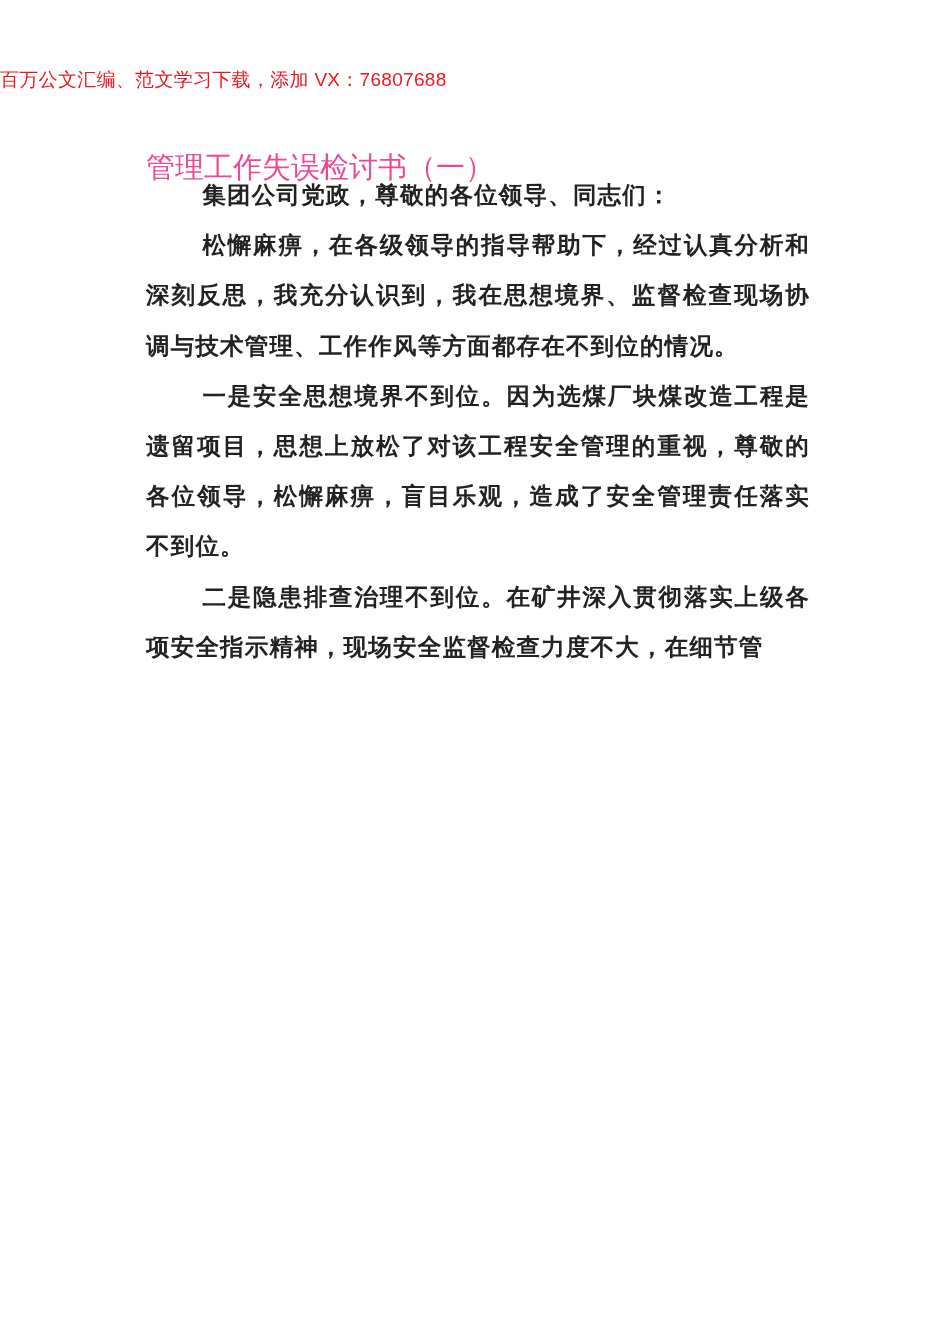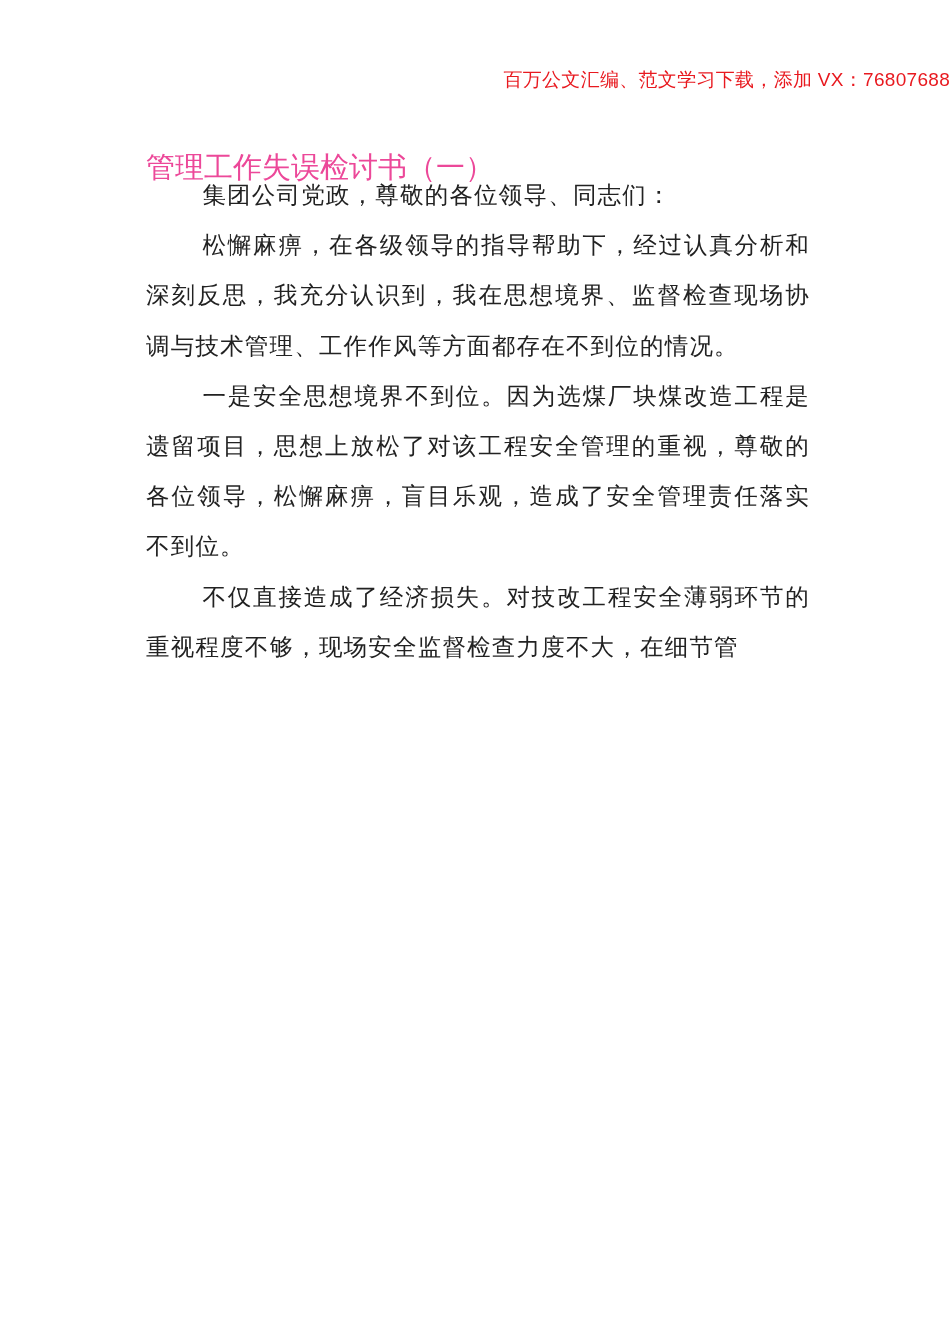--- a/index.html
+++ b/index.html
@@ -1,39 +1,39 @@
 <!DOCTYPE html>
 <html><head>
 <meta charset="utf-8">
 <style>
   html, body { margin: 0; padding: 0; background: #ffffff; }
   body { width: 950px; height: 1344px; position: relative; overflow: hidden; }
   .page { position: absolute; left: 0; top: 0; width: 950px; height: 1344px; background: #ffffff; }
   .watermark {
-    position: absolute; left: 0; width: 950px; top: 66px; text-align: right;
+    position: absolute; left: 0; width: 950px; top: 66px; text-align: left;
     color: #e8191f; font-family: "Liberation Sans", "DejaVu Sans", sans-serif;
     font-size: 19px; letter-spacing: 0.3px; line-height: 28px;
   }
   .doc-title {
     position: absolute; left: 146px; top: 136px;
     font-family: "DejaVu Serif", "Liberation Serif", serif; font-size: 29px;
     color: #ec4899; line-height: 30px; letter-spacing: 0px; margin-top: 16px;
   }
   .body-text {
     position: absolute; left: 146px; top: 170px; width: 664px;
     font-family: "DejaVu Serif", "Liberation Serif", serif; font-size: 23.5px;
     color: #222; line-height: 50.2px; text-align: justify;
   }
-  .body-text p { margin: 0; text-indent: 2.4em; letter-spacing: 1.2px; }
+  .body-text p { margin: 0; text-indent: 2.4em; letter-spacing: 1.2px; font-weight: bold; }
 </style>
 </head>
 <body>
 
 <div class="page">
   <div class="watermark">百万公文汇编、范文学习下载，添加 VX：76807688</div>
   <div class="doc-title">管理工作失误检讨书（一）</div>
   <div class="body-text">
     <p>集团公司党政，尊敬的各位领导、同志们：</p>
     <p>松懈麻痹，在各级领导的指导帮助下，经过认真分析和深刻反思，我充分认识到，我在思想境界、监督检查现场协调与技术管理、工作作风等方面都存在不到位的情况。</p>
     <p>一是安全思想境界不到位。因为选煤厂块煤改造工程是遗留项目，思想上放松了对该工程安全管理的重视，尊敬的各位领导，松懈麻痹，盲目乐观，造成了安全管理责任落实不到位。</p>
-    <p>不仅直接造成了经济损失。对技改工程安全薄弱环节的重视程度不够，现场安全监督检查力度不大，在细节管</p>
+    <p>二是隐患排查治理不到位。在矿井深入贯彻落实上级各项安全指示精神，现场安全监督检查力度不大，在细节管</p>
   </div>
 </div>
 
 </body></html>

